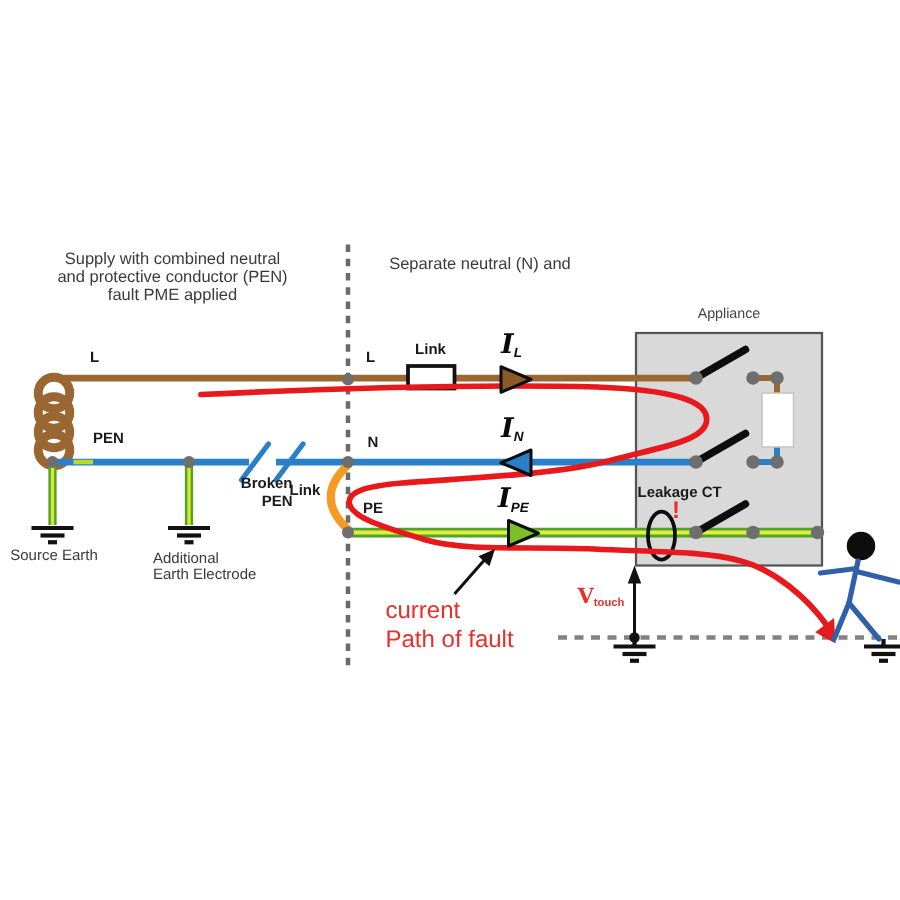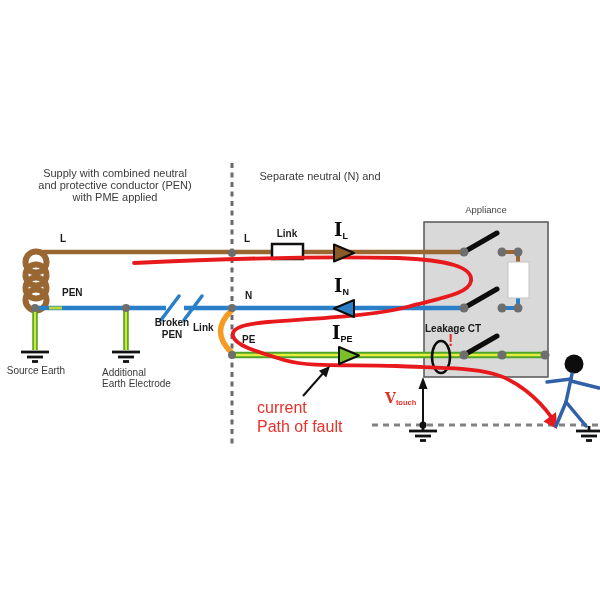--- a/index.html
+++ b/index.html
@@ -1,24 +1,24 @@
 <!DOCTYPE html>
 <html><head>
 <meta charset="utf-8">
 <style>
   html,body{margin:0;padding:0;background:#fff;}
   .stage{position:relative;width:600px;height:600px;background:#ffffff;overflow:hidden;
          font-family:"Liberation Sans",sans-serif;border-radius:31px;}
   .stage svg{position:absolute;left:0;top:0;}
   .hdr{position:absolute;text-align:center;font-size:11px;line-height:12px;color:#3a3a3a;}
   .lbl{position:absolute;font-size:10px;font-weight:bold;color:#1a1a1a;white-space:nowrap;}
-  .lbl.center{text-align:center;white-space:normal;line-height:11.5px;}
+  .lbl.center{text-align:right;white-space:normal;line-height:11.5px;}
   .txt{position:absolute;font-size:10px;color:#3a3a3a;line-height:11px;white-space:nowrap;}
   .cur{position:absolute;font-family:"DejaVu Serif",serif;font-weight:bold;font-size:18px;
-       color:#0a0a0a;line-height:1;}
+       color:#0a0a0a;line-height:1;font-style:italic;}
   .cur sub{font-family:"Liberation Sans",sans-serif;font-size:9px;font-weight:bold;vertical-align:-3px;}
   .fault-lbl{position:absolute;font-size:16px;line-height:19px;color:#e8302a;white-space:nowrap;}
   .vt{position:absolute;font-family:"DejaVu Serif",serif;font-weight:bold;font-size:14px;
       color:#e8302a;line-height:1;}
   .vt sub{font-family:"Liberation Sans",sans-serif;font-size:7.5px;font-weight:bold;vertical-align:-2px;}
   .alert{position:absolute;font-size:16px;font-weight:bold;color:#e8302a;line-height:1;}
 </style>
 </head>
 <body>
 
@@ -155,21 +155,21 @@
       <line x1="571" y1="381" x2="599" y2="388"></line>
       <line x1="566" y1="402" x2="556" y2="426"></line>
       <line x1="566" y1="402" x2="586" y2="426"></line>
     </g>
   </g>
 </svg>
 
 <div class="hdr" style="left:30px;top:167px;width:170px">
   <div>Supply with combined neutral</div>
   <div>and protective conductor (PEN)</div>
-  <div>with PME applied</div>
+  <div>fault PME applied</div>
 </div>
 
 <div class="hdr" style="left:240px;top:170px;width:160px">
   <div>Separate neutral (N) and</div>
 </div>
 
 <div class="txt" style="left:424px;top:204px;width:124px;text-align:center;font-size:9.5px;color:#444">Appliance</div>
 
 <div class="lbl" style="left:60px;top:233px">L</div>
 <div class="lbl" style="left:62px;top:287px">PEN</div>

